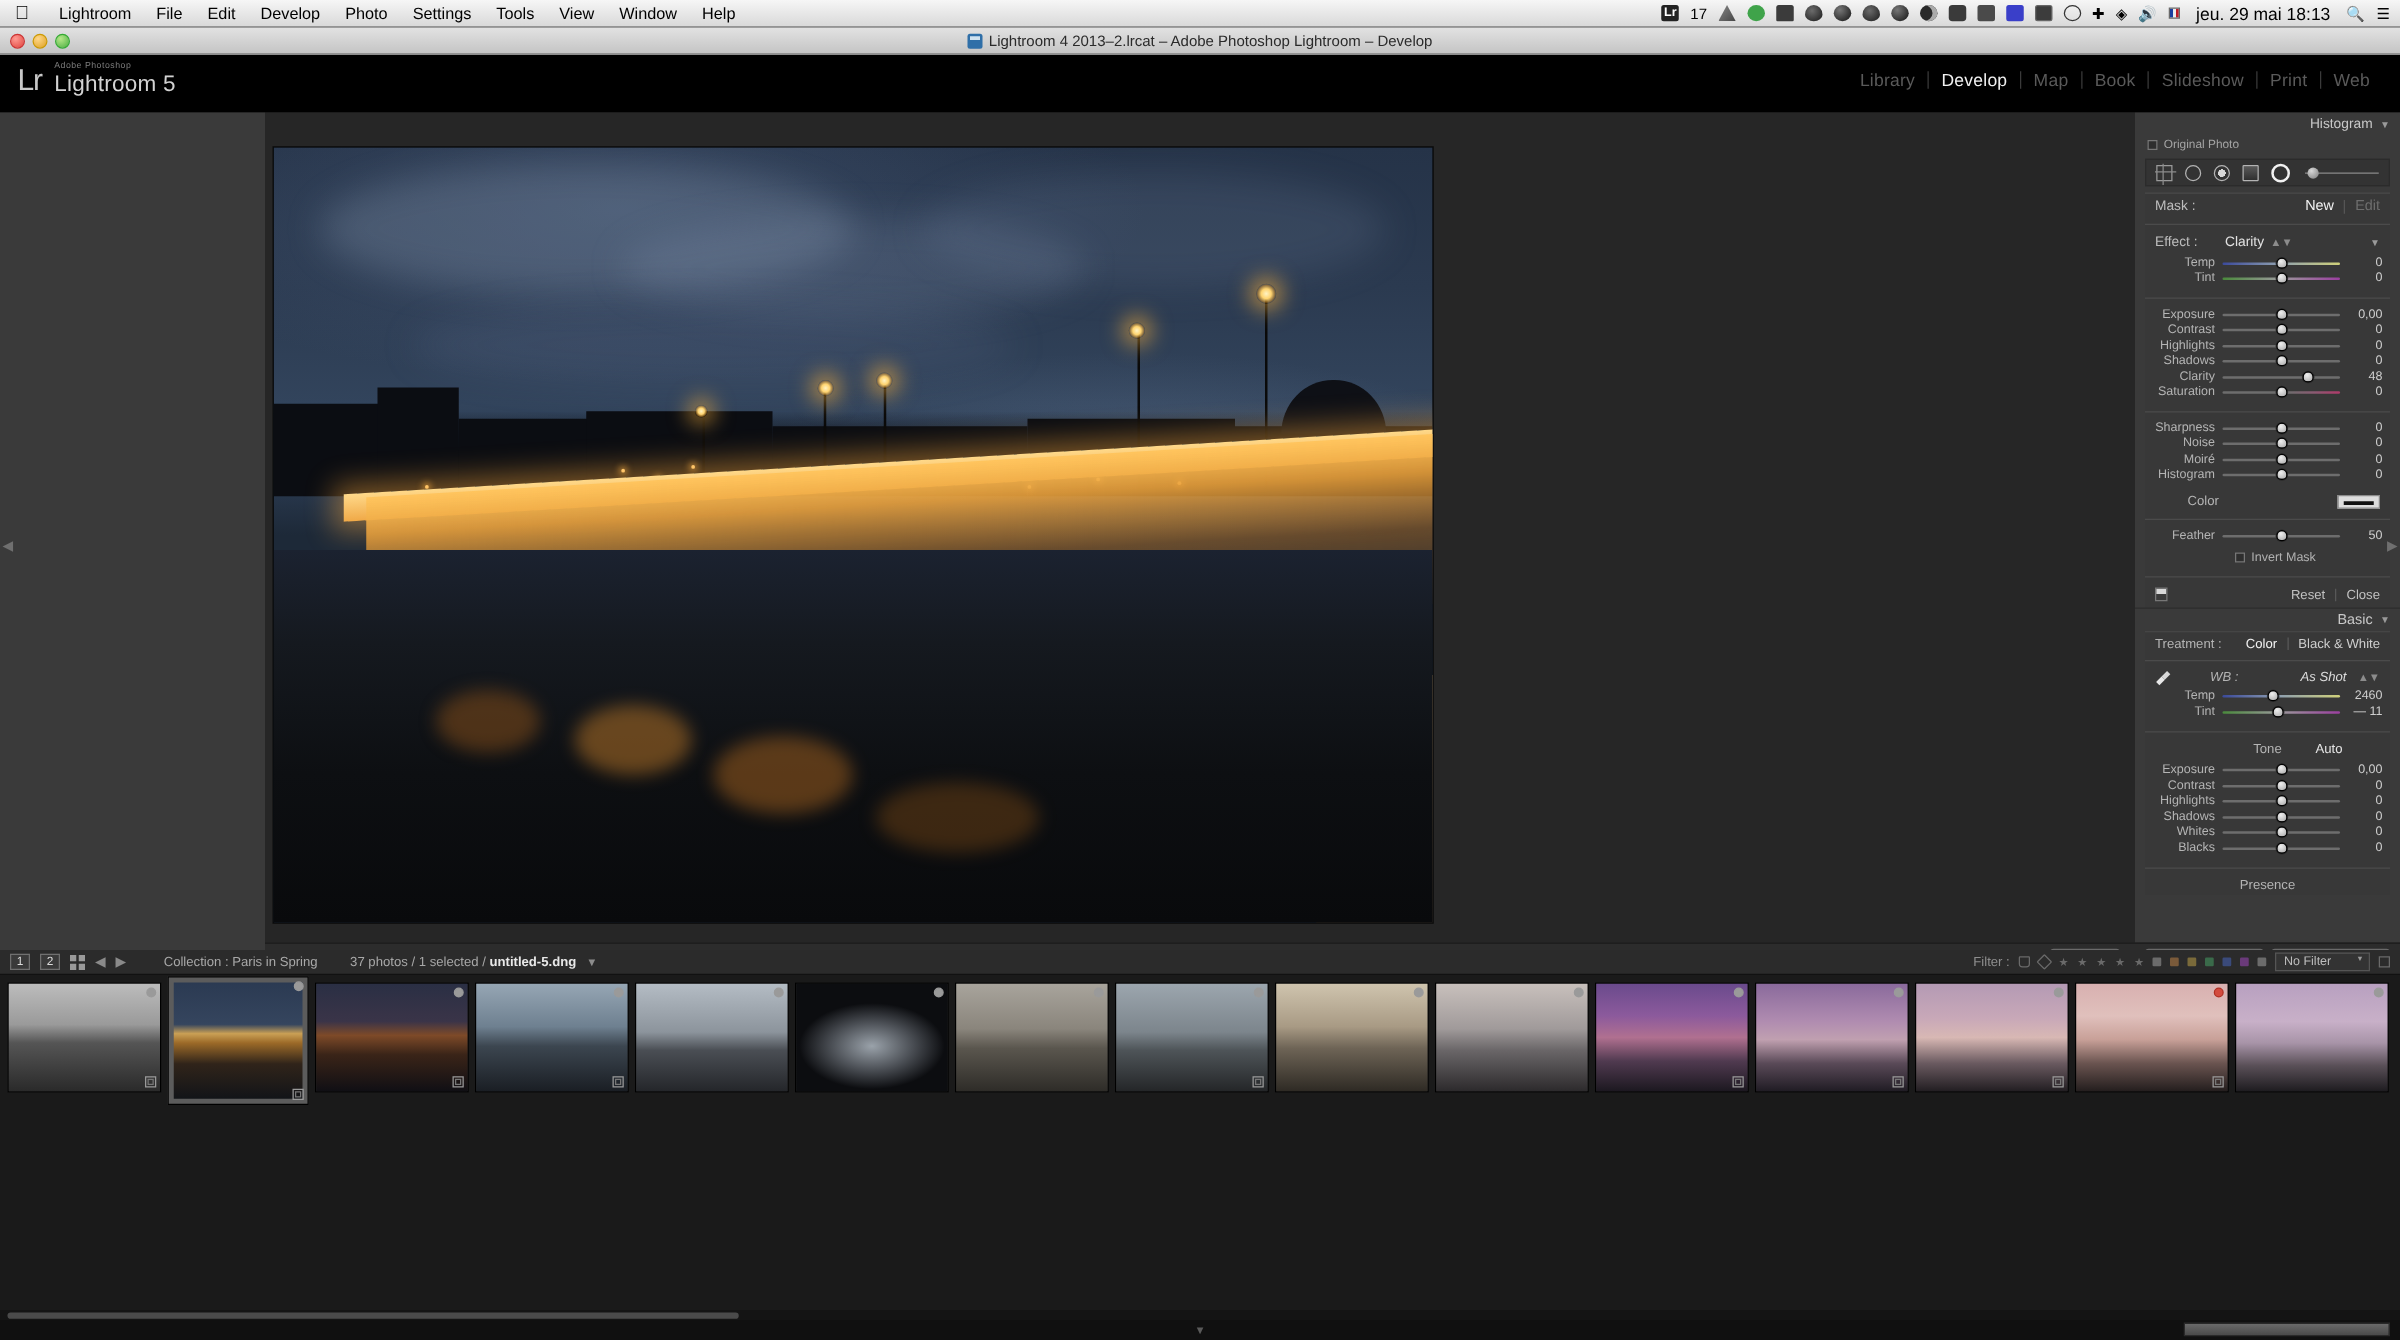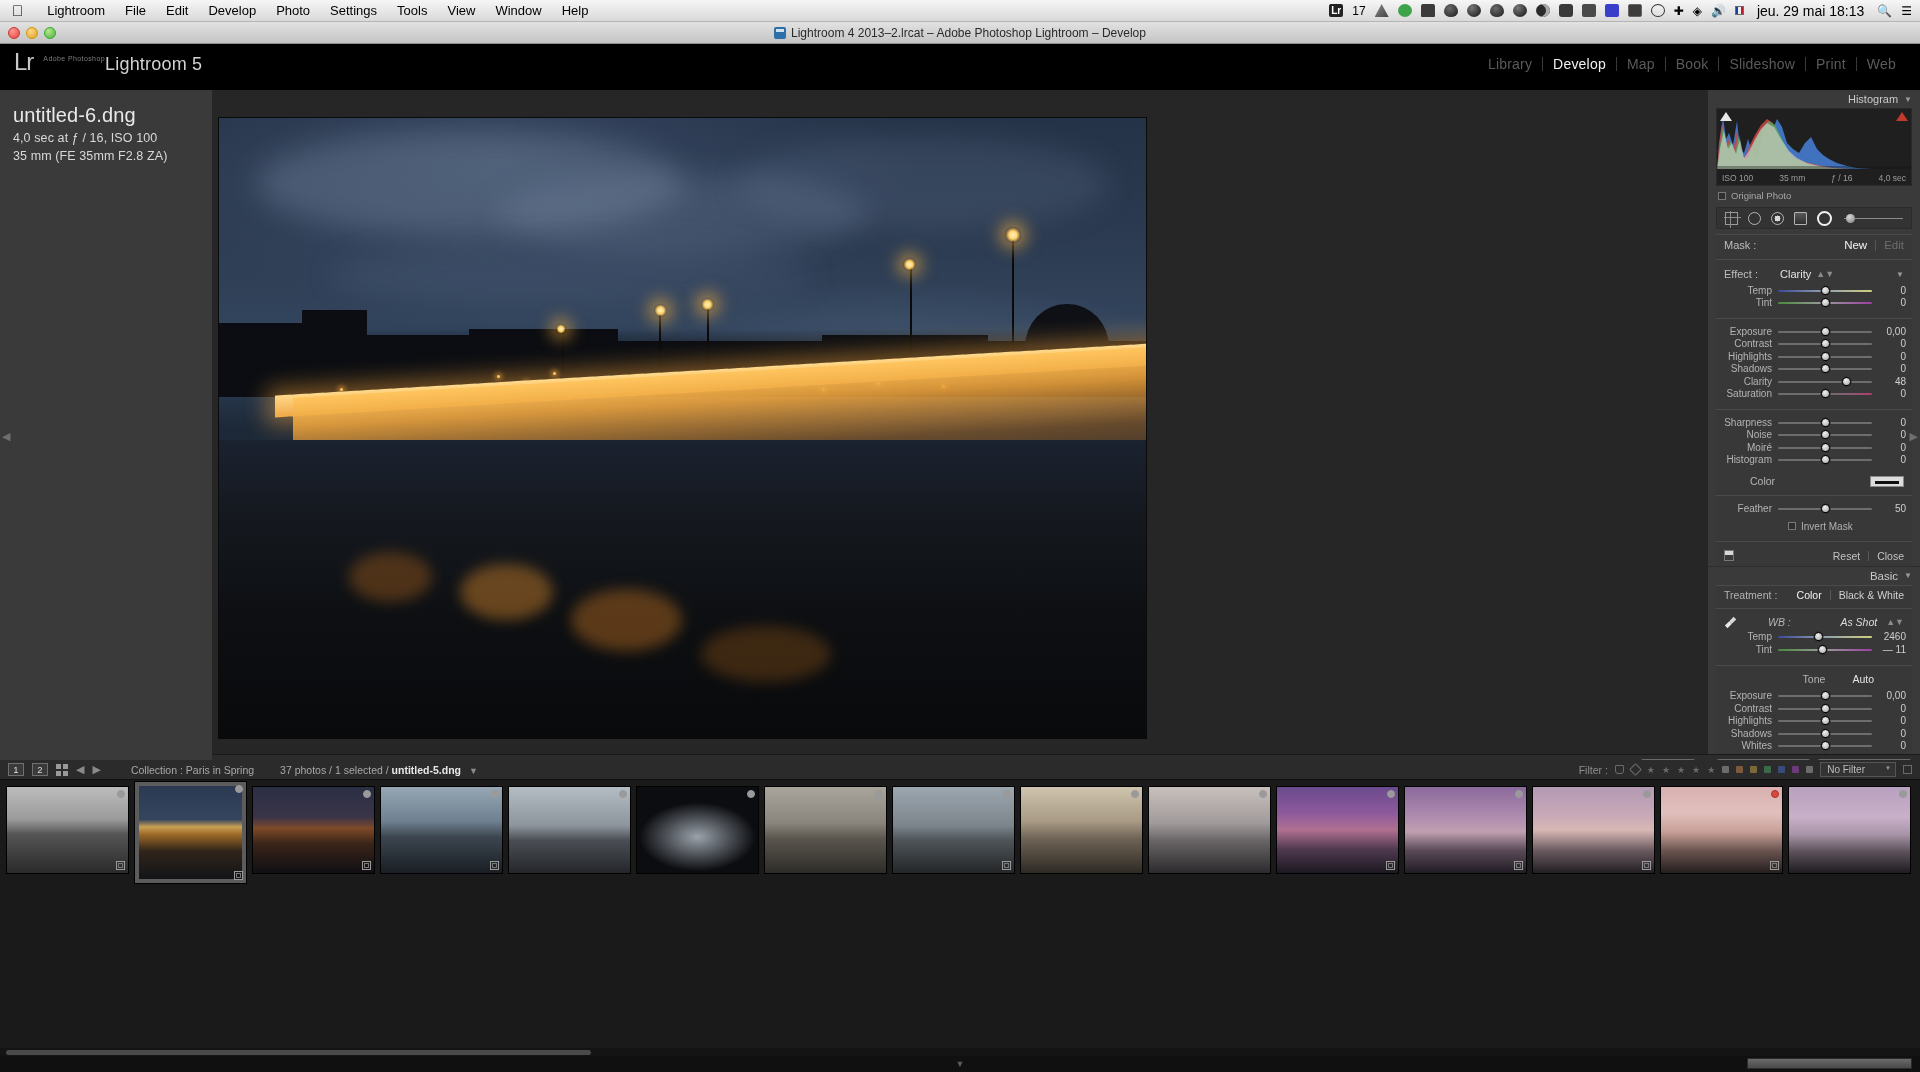--- a/index.html
+++ b/index.html
@@ -53,21 +53,21 @@
   .tl-doc { width: 12px; height: 12px; background: #2f6fa8; border-radius: 2px; display:inline-block; position: relative; }
   .tl-doc:after { content:""; position:absolute; left:2px; top:2px; width:8px; height:3px; background:#cfe2f0;}
 
   
   .lrwin { position: absolute; top: 44px; left: 0; width: 1920px; height: 1028px; background: #121212; }
 
   
   .lrtop { position: relative; height: 46px; background: #000; }
   .identity { position: absolute; left: 14px; top: 5px; display: flex; align-items: flex-end; gap: 10px; }
   .id-lr { font-size: 24px; color: #c8c8c8; font-weight: 300; letter-spacing: -1px; line-height: 26px; }
-  .id-text { display: flex; flex-direction: row; line-height: 1; padding-bottom: 2px;}
+  .id-text { display: flex; flex-direction: column; line-height: 1; padding-bottom: 2px;}
   .id-small { font-size: 7px; color: #7d7d7d; letter-spacing: .4px; margin-bottom: 2px; }
   .id-big { font-size: 18px; color: #d2d2d2; font-weight: 300; letter-spacing: .2px; }
 
   .modules { position: absolute; right: 14px; top: 12px; display: flex; align-items: center; }
   .modules .mod { font-size: 14px; color: #5a5a5a; padding: 0 10px; letter-spacing: .2px; }
   .modules .mod.active { color: #f0f0f0; }
   .modules .sep { width: 1px; height: 14px; background: #3a3a3a; }
 
   
   .lrmain { position: relative; height: 690px; background: #1c1c1c; }
@@ -353,25 +353,20 @@
         <span class="sep"></span>
         <span class="mod">Print</span>
         <span class="sep"></span>
         <span class="mod">Web</span>
       </div>
     </div>
 
     <div class="lrmain">
 
       <div class="leftpanel">
-        <div class="photoinfo">
-          <div class="pi-name">untitled-6.dng</div>
-          <div class="pi-line">4,0 sec at ƒ / 16, ISO 100</div>
-          <div class="pi-line">35 mm (FE 35mm F2.8 ZA)</div>
-        </div>
         <span class="lp-arrow">◀</span>
       </div>
 
       <div class="canvas">
         <div class="photoframe">
           <div class="sky"></div>
           <div class="cloud" style="left:4%;top:2%;width:46%;height:17%;background:rgba(165,180,205,.22);"></div>
           <div class="cloud" style="left:30%;top:9%;width:40%;height:13%;background:rgba(150,165,195,.18);"></div>
           <div class="cloud" style="left:56%;top:3%;width:40%;height:15%;background:rgba(130,148,180,.16);"></div>
           <div class="cloud" style="left:12%;top:20%;width:52%;height:11%;background:rgba(110,128,160,.14);"></div>
@@ -440,42 +435,20 @@
         </div>
       </div>
 
       <div class="rightpanel">
 
         <div class="rp-header">
           <span>Histogram</span>
           <span class="caret">▼</span>
         </div>
 
-        <div class="histo-wrap">
-          <div class="histo">
-            <svg width="194" height="62" viewBox="0 0 194 62" preserveAspectRatio="none">
-              <rect width="194" height="62" fill="#1f1f1f"></rect>
-              <g style="mix-blend-mode:screen">
-                <path d="M0,62 L2,38 L6,8 L9,30 L12,24 L16,36 L20,12 L23,40 L27,44 L31,30 L36,46 L40,50 L45,28 L50,14 L55,22 L60,10 L65,18 L70,34 L76,40 L82,44 L88,34 L94,28 L100,40 L106,46 L112,50 L120,54 L130,57 L140,59 L155,60 L170,61 L194,61 L194,62 Z" fill="#2e6fd4" opacity="0.85"></path>
-                <path d="M0,62 L2,34 L5,14 L8,36 L12,30 L16,42 L20,22 L24,46 L28,48 L33,36 L38,26 L44,16 L50,10 L56,14 L62,26 L68,38 L74,46 L80,50 L88,53 L96,55 L106,57 L118,59 L132,60 L150,61 L194,61 L194,62 Z" fill="#cf2b2b" opacity="0.8"></path>
-                <path d="M0,62 L3,36 L6,18 L10,38 L14,32 L18,44 L22,26 L26,48 L30,50 L35,38 L40,28 L46,18 L52,12 L58,16 L64,28 L70,40 L76,48 L84,52 L92,55 L102,57 L114,59 L128,60 L146,61 L194,61 L194,62 Z" fill="#2faf4a" opacity="0.7"></path>
-                <path d="M0,62 L3,40 L7,22 L11,40 L15,34 L19,45 L23,30 L27,49 L32,42 L38,30 L44,20 L50,14 L57,18 L64,30 L72,42 L80,49 L90,54 L102,57 L116,59 L134,60 L158,61 L194,61 L194,62 Z" fill="#d8d8d8" opacity="0.55"></path>
-              </g>
-              <rect x="0" y="57" width="194" height="3" fill="#111" opacity="0.35"></rect>
-            </svg>
-          </div>
-          <span class="hclip-l"></span>
-          <span class="hclip-r"></span>
-          <div class="hlabels">
-            <span>ISO 100</span>
-            <span>35 mm</span>
-            <span>ƒ / 16</span>
-            <span>4,0 sec</span>
-          </div>
-        </div>
 
         <div class="origphoto">
           <span class="chk"></span>
           <span>Original Photo</span>
         </div>
 
         <div class="toolstrip">
           <span class="tool crop"></span>
           <span class="tool heal"></span>
           <span class="tool redeye"></span>

